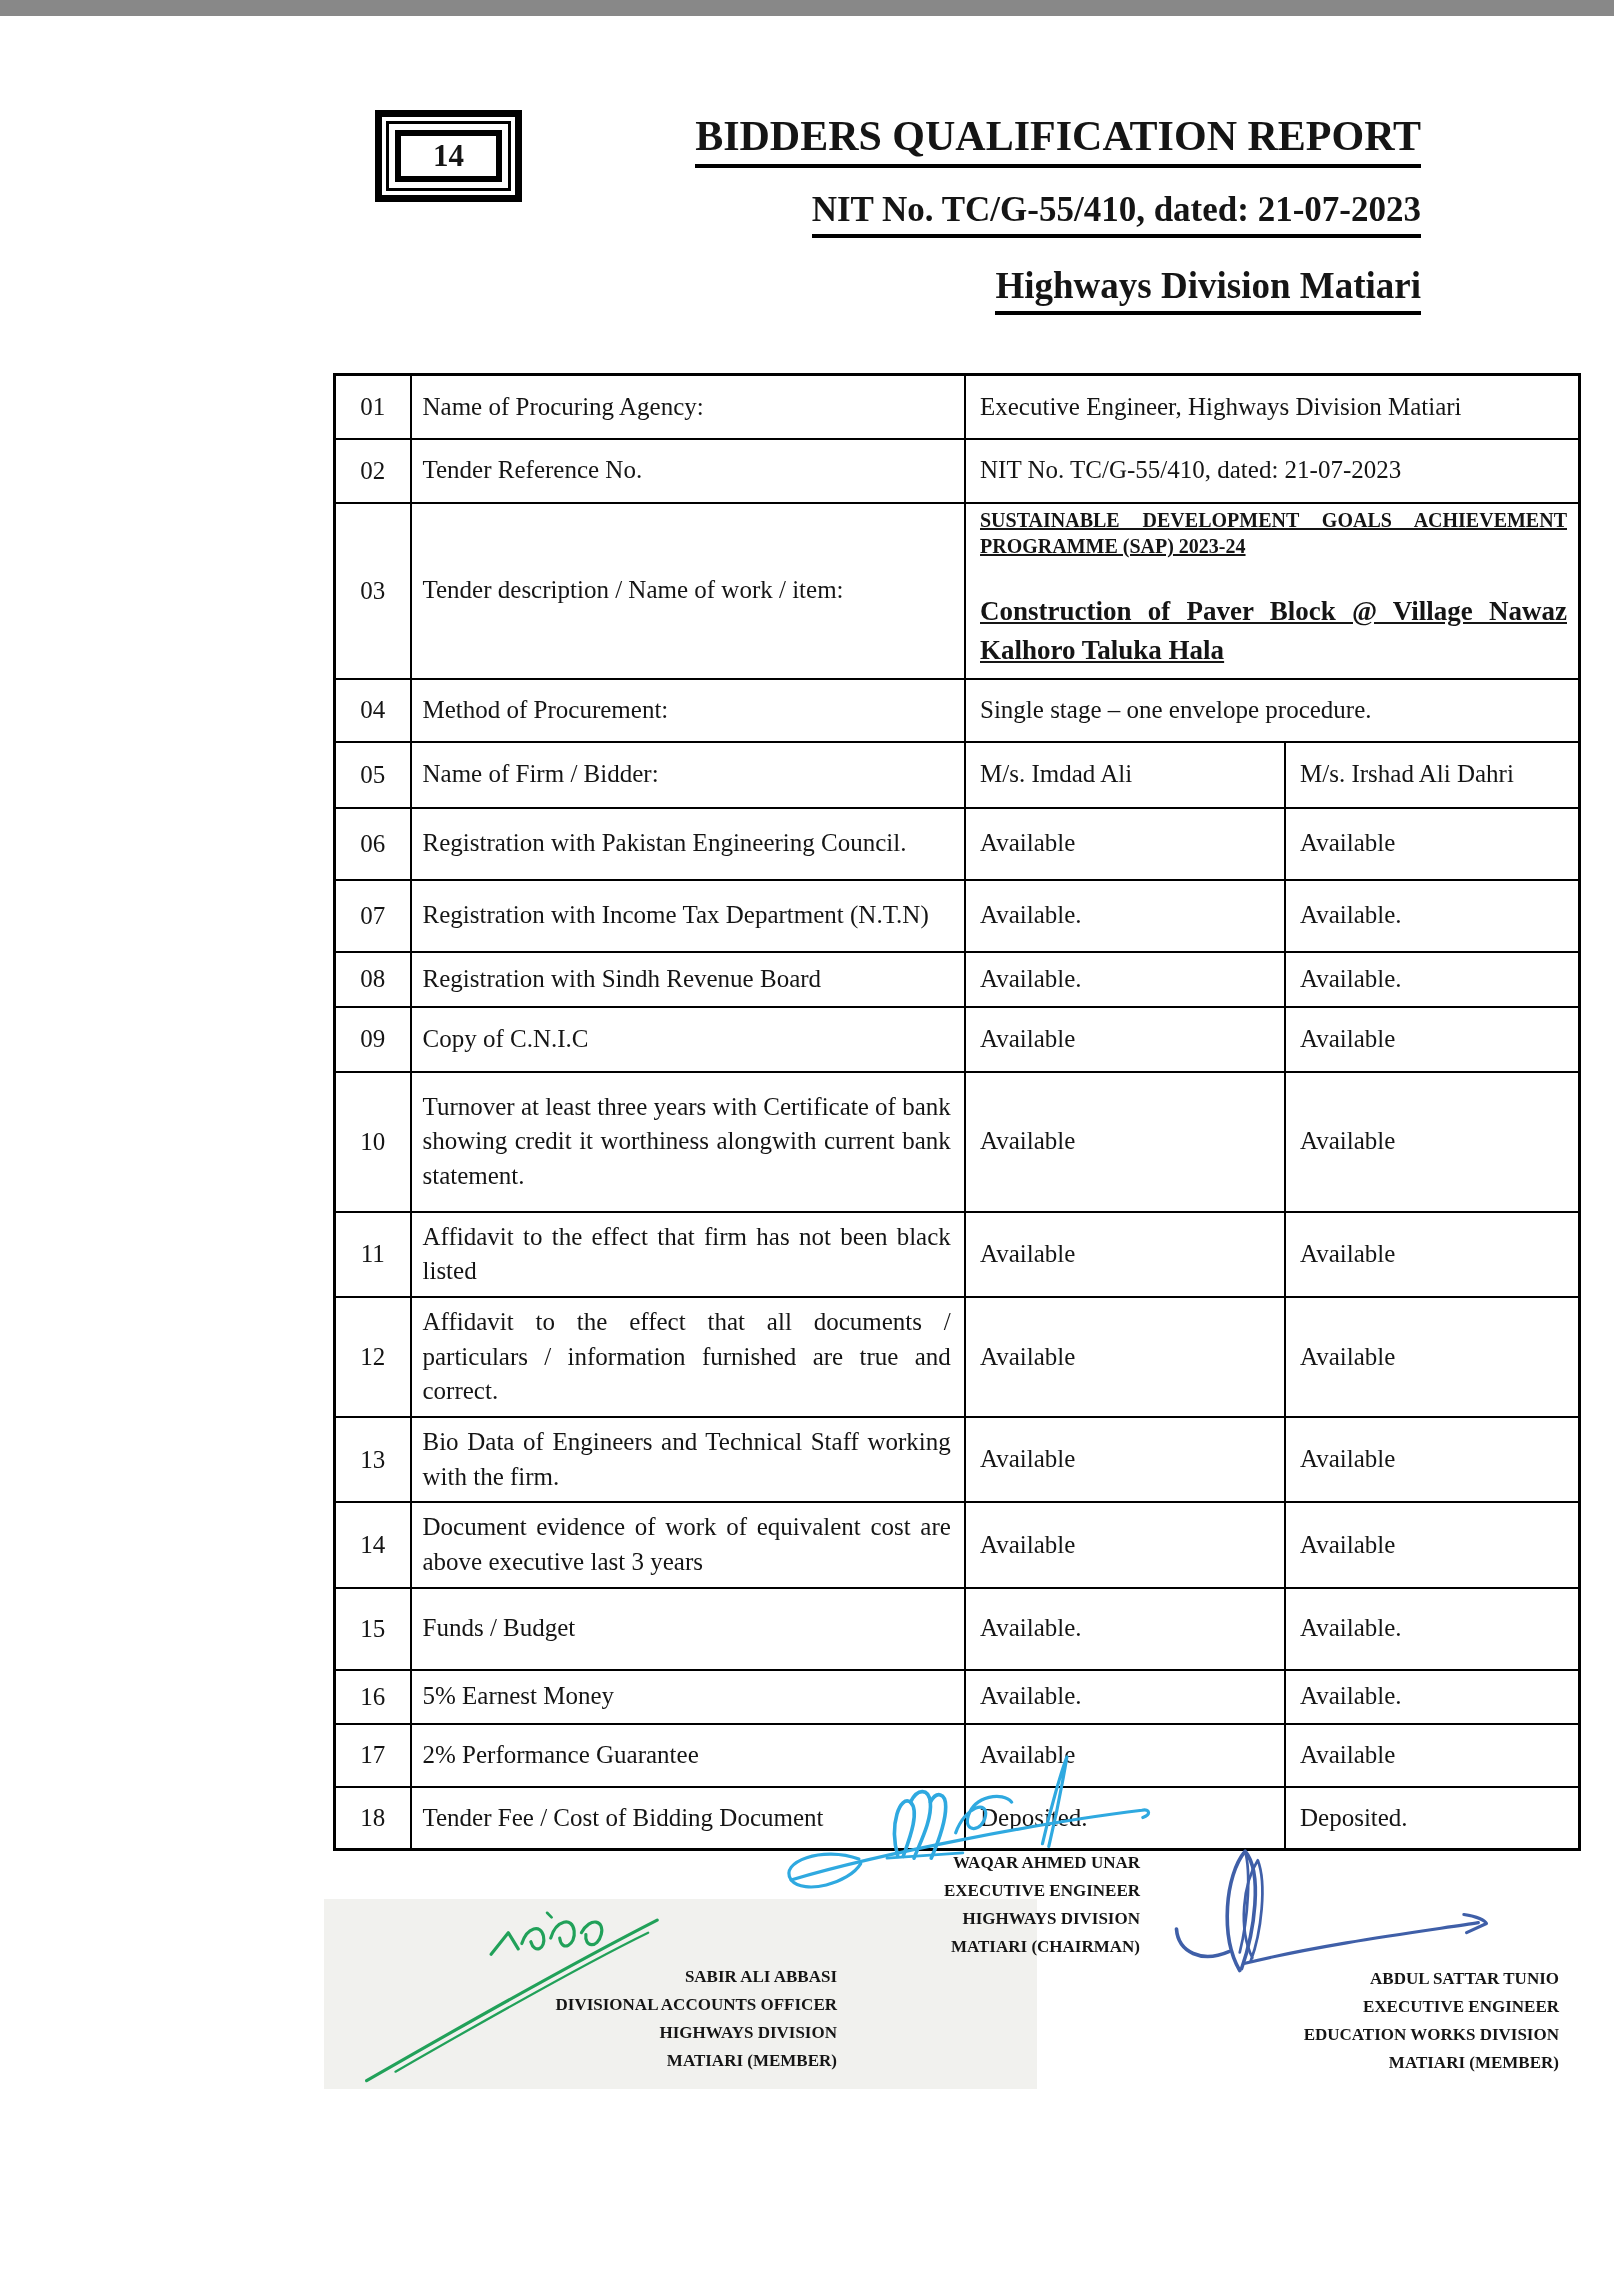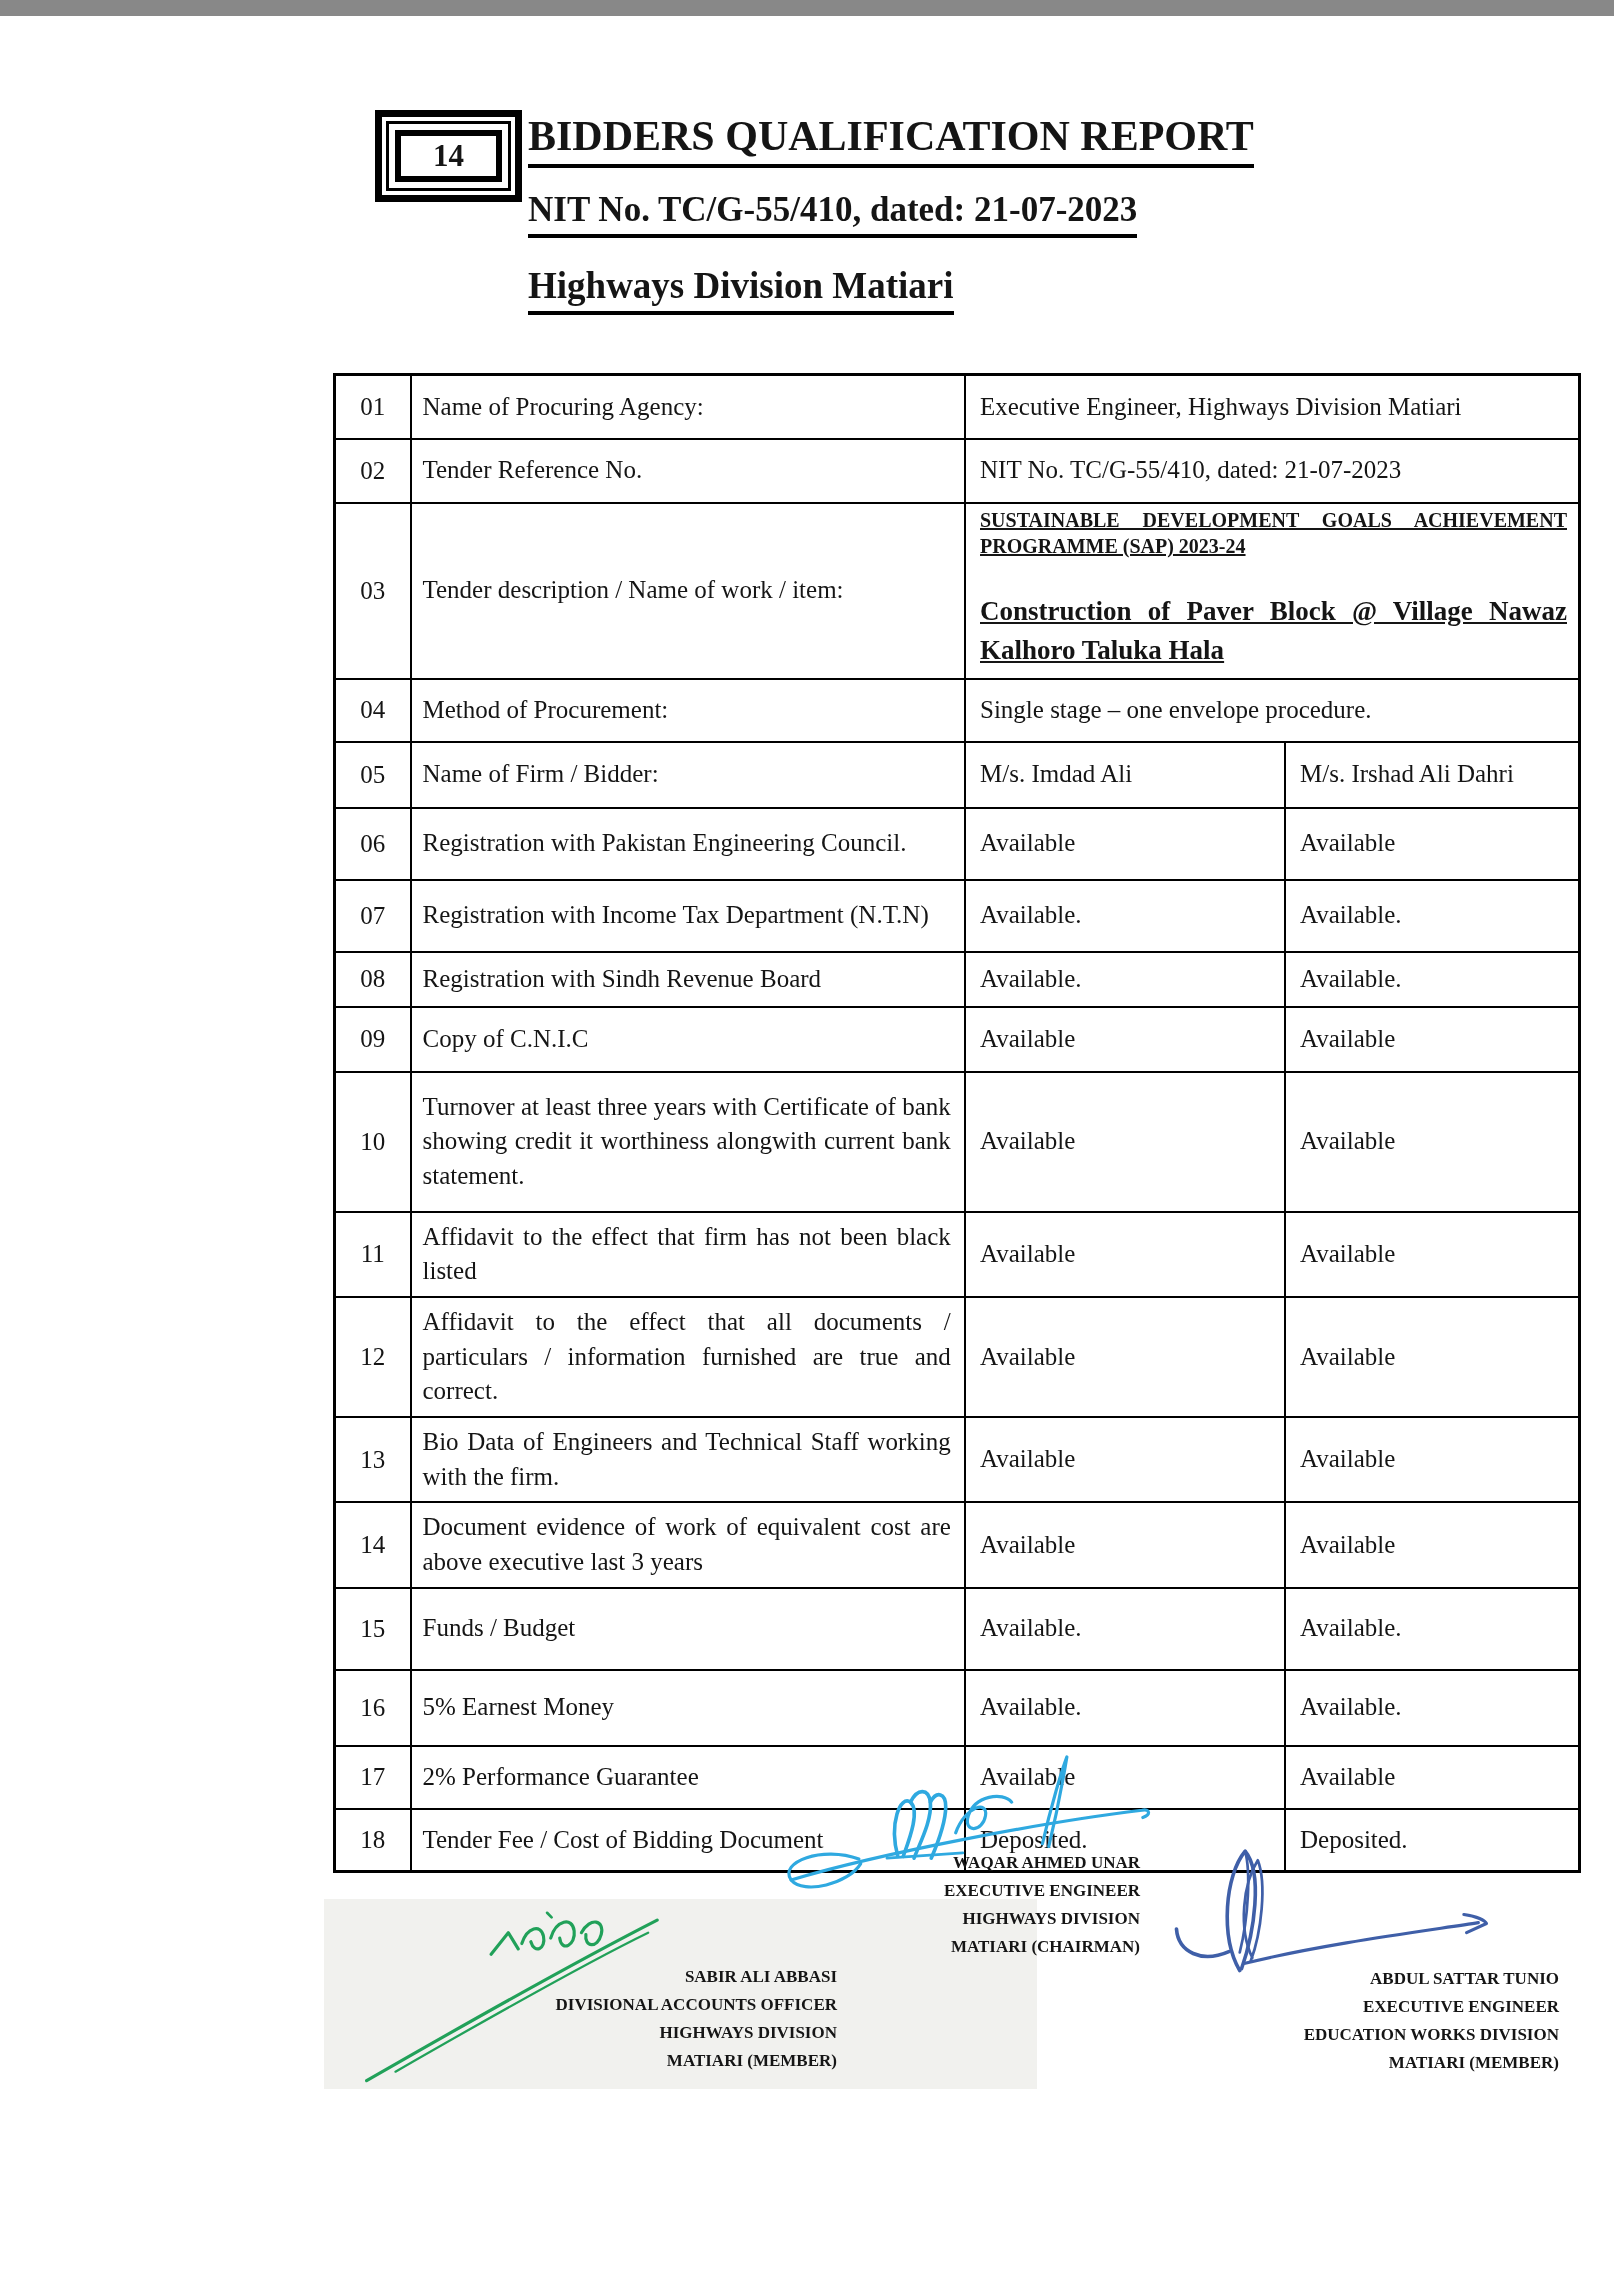--- a/index.html
+++ b/index.html
@@ -23,21 +23,21 @@
   .badge-mid {
     width:100%; height:100%;
     border:3.6px solid #000; padding:6.3px; background:#fff;
   }
   .badge-inner {
     width:100%; height:100%;
     border:6.3px solid #000; background:#fff;
     display:flex; align-items:center; justify-content:center;
     font-weight:bold; font-size:31px;
   }
-  .heading { position:absolute; left:528px; width:905px; text-align:left; font-weight:bold; white-space:nowrap; }
+  .heading { position:absolute; left:516px; width:905px; text-align:right; font-weight:bold; white-space:nowrap; }
   .heading span { display:inline-block; border-bottom:4.5px solid #000; padding-bottom:3.6px; }
   .h-title    { top:96px; font-size:42px; }
   .h-nit      { top:174px; font-size:35px; }
   .h-division { top:248px; font-size:37px; }
 
   
   table.qtable {
     position:absolute; left:333px; top:357px;
     width:1245px;
     border-collapse:collapse;
@@ -57,21 +57,21 @@
   tr:nth-child(6)  { height:72px; }
   tr:nth-child(7)  { height:72px; }
   tr:nth-child(8)  { height:55px; }
   tr:nth-child(9)  { height:65px; }
   tr:nth-child(10) { height:140px; }
   tr:nth-child(11) { height:70px; }
   tr:nth-child(12) { height:107px; }
   tr:nth-child(13) { height:71px; }
   tr:nth-child(14) { height:72px; }
   tr:nth-child(15) { height:82px; }
-  tr:nth-child(16) { height:76px; }
+  tr:nth-child(16) { height:54px; }
   tr:nth-child(17) { height:63px; }
   tr:nth-child(18) { height:63px; }
   td.tender-desc { vertical-align:top; padding-top:3.6px; }
   .program-text {
     font-weight:bold; font-size:20px; text-decoration:underline;
     text-align:justify; line-height:1.3;
   }
   .work-text {
     font-weight:bold; font-size:27px; text-decoration:underline;
     text-align:justify; line-height:1.45; margin-top:33px;

